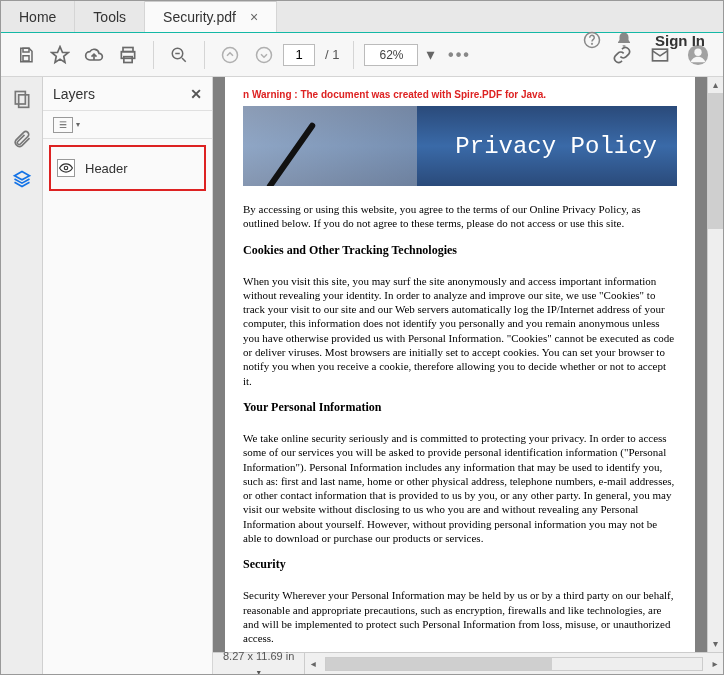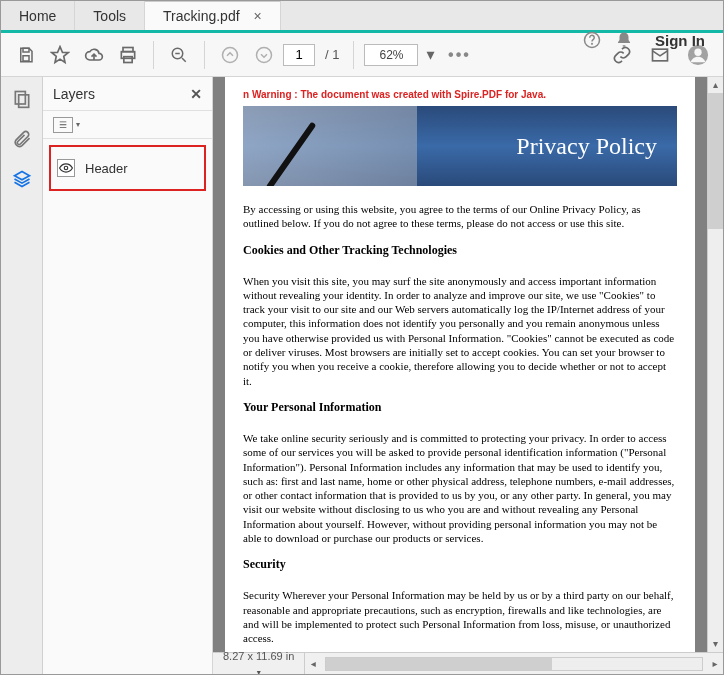--- a/index.html
+++ b/index.html
@@ -1,19 +1,19 @@
 <!DOCTYPE html>
 <html><head>
 <meta charset="utf-8">
 <style>
 * { margin: 0; padding: 0; box-sizing: border-box; font-family: "Segoe UI", Arial, sans-serif; }
 body { width: 724px; height: 675px; background: #f0f0f0; overflow: hidden; position: relative; border: 1px solid #999; }
 
 
-.tabs-bar { height: 32px; background: #e8e8e8; display: flex; align-items: stretch; border-bottom: 3px solid #14b8a6; justify-content: space-between; }
+.tabs-bar { height: 32px; background: #e8e8e8; display: flex; align-items: stretch; border-bottom: 1px solid #14b8a6; justify-content: space-between; }
 .tab { padding: 0 18px; display: flex; align-items: center; font-size: 14px; color: #333; border-right: 1px solid #d5d5d5; cursor: pointer; }
 .tab.file-tab { background: #fafafa; border-top: 1px solid #ccc; position: relative; }
 .tab .close-x { margin-left: 14px; font-size: 14px; color: #666; }
 .tabs-right { margin-left: auto; display: flex; align-items: center; padding-right: 10px; gap: 14px; margin-top: 39px; }
 .help-icon, .bell-icon { width: 18px; height: 18px; color: #888; }
 .signin { font-size: 15px; font-weight: 600; color: #333; padding: 0 8px; }
 
 
 .toolbar { height: 44px; background: #f7f7f7; border-bottom: 1px solid #d5d5d5; display: flex; align-items: center; padding: 0 10px; gap: 4px; }
 .tb-sep { width: 1px; height: 28px; background: #d5d5d5; margin: 0 6px; }
@@ -44,21 +44,21 @@
 .layer-vis { width: 18px; height: 18px; border: 1px solid #999; display: flex; align-items: center; justify-content: center; font-size: 10px; color: #333; background: #fff; }
 .layer-name { font-size: 13px; color: #333; }
 
 .doc-area { flex: 1; background: #808080; position: relative; display: flex; flex-direction: column; }
 .doc-scroll { flex: 1; overflow: auto; background: #808080; }
 .doc-page { background: #fff; width: 470px; margin: 0 auto; padding: 12px 18px 20px 18px; position: relative; min-height: 640px; }
 .warn { color: #d22; font-size: 10px; font-weight: bold; }
 .banner { margin-top: 6px; height: 80px; background: linear-gradient(180deg, #2a4a7a, #3a6aa8 50%, #2a4a7a); display: flex; align-items: center; justify-content: flex-end; padding-right: 20px; position: relative; overflow: hidden; }
 .banner::before { content: ""; position: absolute; left: 0; top: 0; width: 40%; height: 100%; background: linear-gradient(120deg, #cdd3dd, #9aa4b5); opacity: 0.6; }
 .banner-pen { position: absolute; left: 45px; top: 10px; width: 6px; height: 80px; background: #111; transform: rotate(35deg); border-radius: 3px; }
-.banner-title { color: #fff; font-size: 24px; font-family: Liberation Serif, serif; z-index: 1; }
+.banner-title { color: #fff; font-size: 24px; font-family: Liberation Mono, monospace; z-index: 1; }
 .doc-page p { font-size: 11px; font-family: "Times New Roman", serif; margin-top: 16px; line-height: 1.3; color: #000; }
 .doc-page h3 { font-size: 12px; font-family: "Times New Roman", serif; font-weight: bold; margin-top: 12px; }
 .status-bar { height: 22px; background: #f0f0f0; border-top: 1px solid #ccc; display: flex; align-items: center; font-size: 11px; color: #555; }
 .status-dim { padding: 0 10px; border-right: 1px solid #ccc; display: flex; align-items: center; gap: 6px; flex-direction: column; }
 .hscroll-track { flex: 1; height: 14px; background: #eee; border: 1px solid #ccc; margin: 0 4px; position: relative; }
 .hscroll-thumb { position: absolute; left: 0; top: 0; height: 100%; width: 60%; background: #cfcfcf; }
 .hscroll-arrow { width: 16px; text-align: center; color: #666; font-size: 10px; cursor: pointer; }
 
 .vscroll { width: 16px; background: #eee; border-left: 1px solid #ccc; display: flex; flex-direction: column; }
 .vscroll-arrow { height: 16px; text-align: center; color: #666; font-size: 10px; line-height: 16px; cursor: pointer; }
@@ -67,21 +67,21 @@
 
 svg { display: block; }
 </style>
 </head>
 <body>
 
 <div class="tabs-bar">
   <div class="tab">Home</div>
   <div class="tab">Tools</div>
   <div class="tab file-tab">
-    <span>Tracking.pdf</span>
+    <span>Security.pdf</span>
     <span class="close-x">×</span>
   </div>
   <div class="tabs-right">
     <span>
       <svg class="help-icon" viewBox="0 0 24 24" fill="none" stroke="currentColor" stroke-width="2">
           <circle cx="12" cy="12" r="10"></circle>
           <path d="M9 9a3 3 0 115 2c-1 1-2 1.5-2 3"></path>
           <circle cx="12" cy="17" r="0.5" fill="currentColor"></circle>
         </svg>
     </span>

